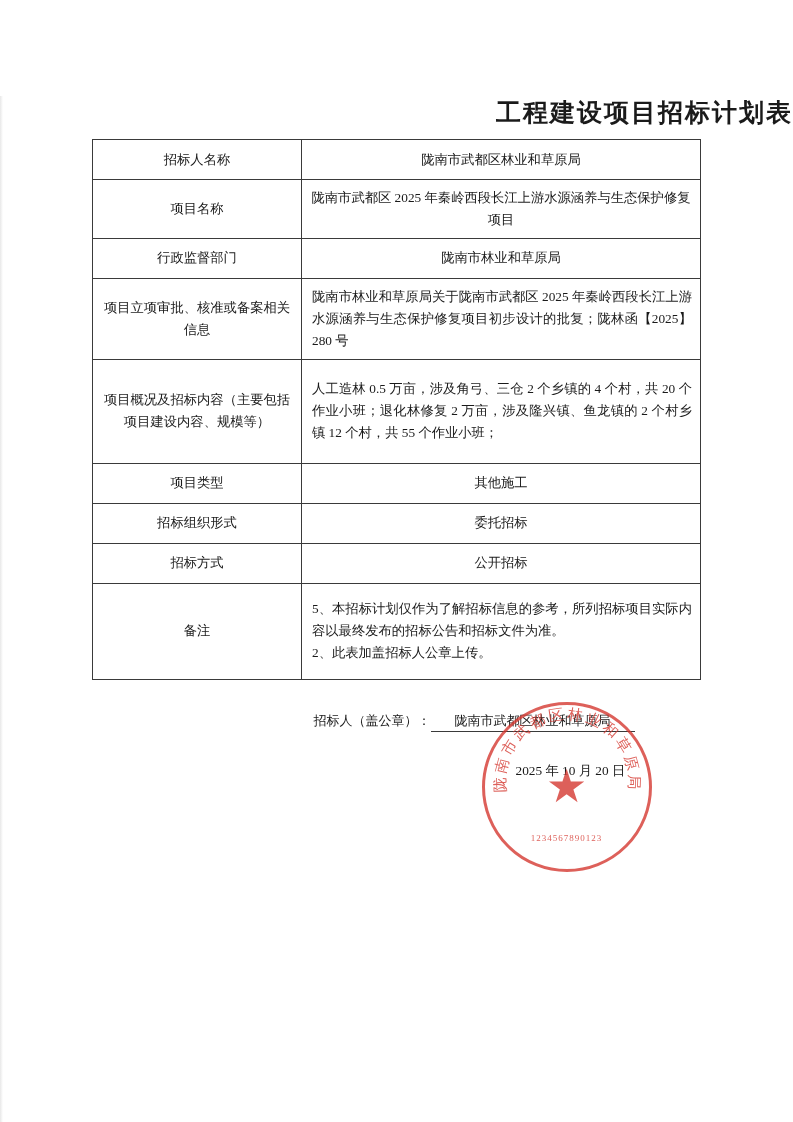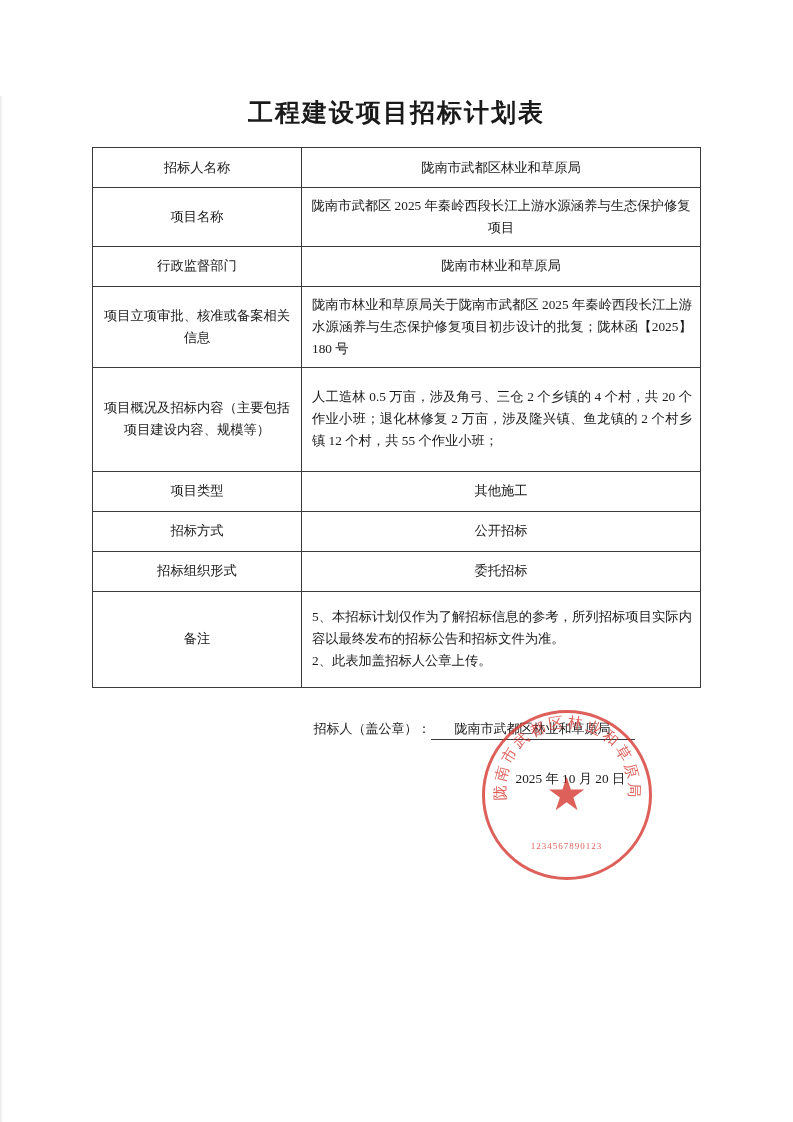--- a/index.html
+++ b/index.html
@@ -15,26 +15,26 @@
     color: #1a1a1a;
     overflow: hidden;
   }
   .page {
     position: relative;
     width: 793px;
     height: 1122px;
     box-sizing: border-box;
   }
   .doc-title {
-    text-align: center;
+    text-align: right;
     font-size: 25px;
     font-weight: bold;
     letter-spacing: 2px;
     margin-top: 96px;
-    margin-bottom: 18px;
+    margin-bottom: 10px;
     font-family: "Liberation Serif", "DejaVu Serif", serif;
   }
   table.main-table {
     border-collapse: collapse;
     width: 570px;
     margin: 0 auto;
     table-layout: fixed;
   }
   table.main-table td {
     border: 1px solid #3a3a3a;
@@ -164,37 +164,37 @@
       <tr class="row-h2">
         <td class="label-cell">项目名称</td>
         <td class="value-cell">陇南市武都区 2025 年秦岭西段长江上游水源涵养与生态保护修复项目</td>
       </tr>
       <tr class="row-h1">
         <td class="label-cell">行政监督部门</td>
         <td class="value-cell">陇南市林业和草原局</td>
       </tr>
       <tr class="row-h3">
         <td class="label-cell">项目立项审批、核准或备案相关信息</td>
-        <td class="value-cell justify">陇南市林业和草原局关于陇南市武都区 2025 年秦岭西段长江上游水源涵养与生态保护修复项目初步设计的批复；陇林函【2025】180 号</td>
+        <td class="value-cell justify">陇南市林业和草原局关于陇南市武都区 2025 年秦岭西段长江上游水源涵养与生态保护修复项目初步设计的批复；陇林函【2025】280 号</td>
       </tr>
       <tr class="row-h5">
         <td class="label-cell">项目概况及招标内容（主要包括项目建设内容、规模等）</td>
         <td class="value-cell justify">人工造林 0.5 万亩，涉及角弓、三仓 2 个乡镇的 4 个村，共 20 个作业小班；退化林修复 2 万亩，涉及隆兴镇、鱼龙镇的 2 个村乡镇 12 个村，共 55 个作业小班；</td>
       </tr>
       <tr class="row-h1">
         <td class="label-cell">项目类型</td>
         <td class="value-cell">其他施工</td>
       </tr>
       <tr class="row-h1">
+        <td class="label-cell">招标组织形式</td>
+        <td class="value-cell">委托招标</td>
+      </tr>
+      <tr class="row-h1">
         <td class="label-cell">招标方式</td>
         <td class="value-cell">公开招标</td>
-      </tr>
-      <tr class="row-h1">
-        <td class="label-cell">招标组织形式</td>
-        <td class="value-cell">委托招标</td>
       </tr>
       <tr class="row-h4">
         <td class="label-cell">备注</td>
         <td class="value-cell justify" style="white-space: pre-line;">5、本招标计划仅作为了解招标信息的参考，所列招标项目实际内容以最终发布的招标公告和招标文件为准。
 2、此表加盖招标人公章上传。</td>
       </tr>
     </tbody>
   </table>
 
   <div class="signature-area">

